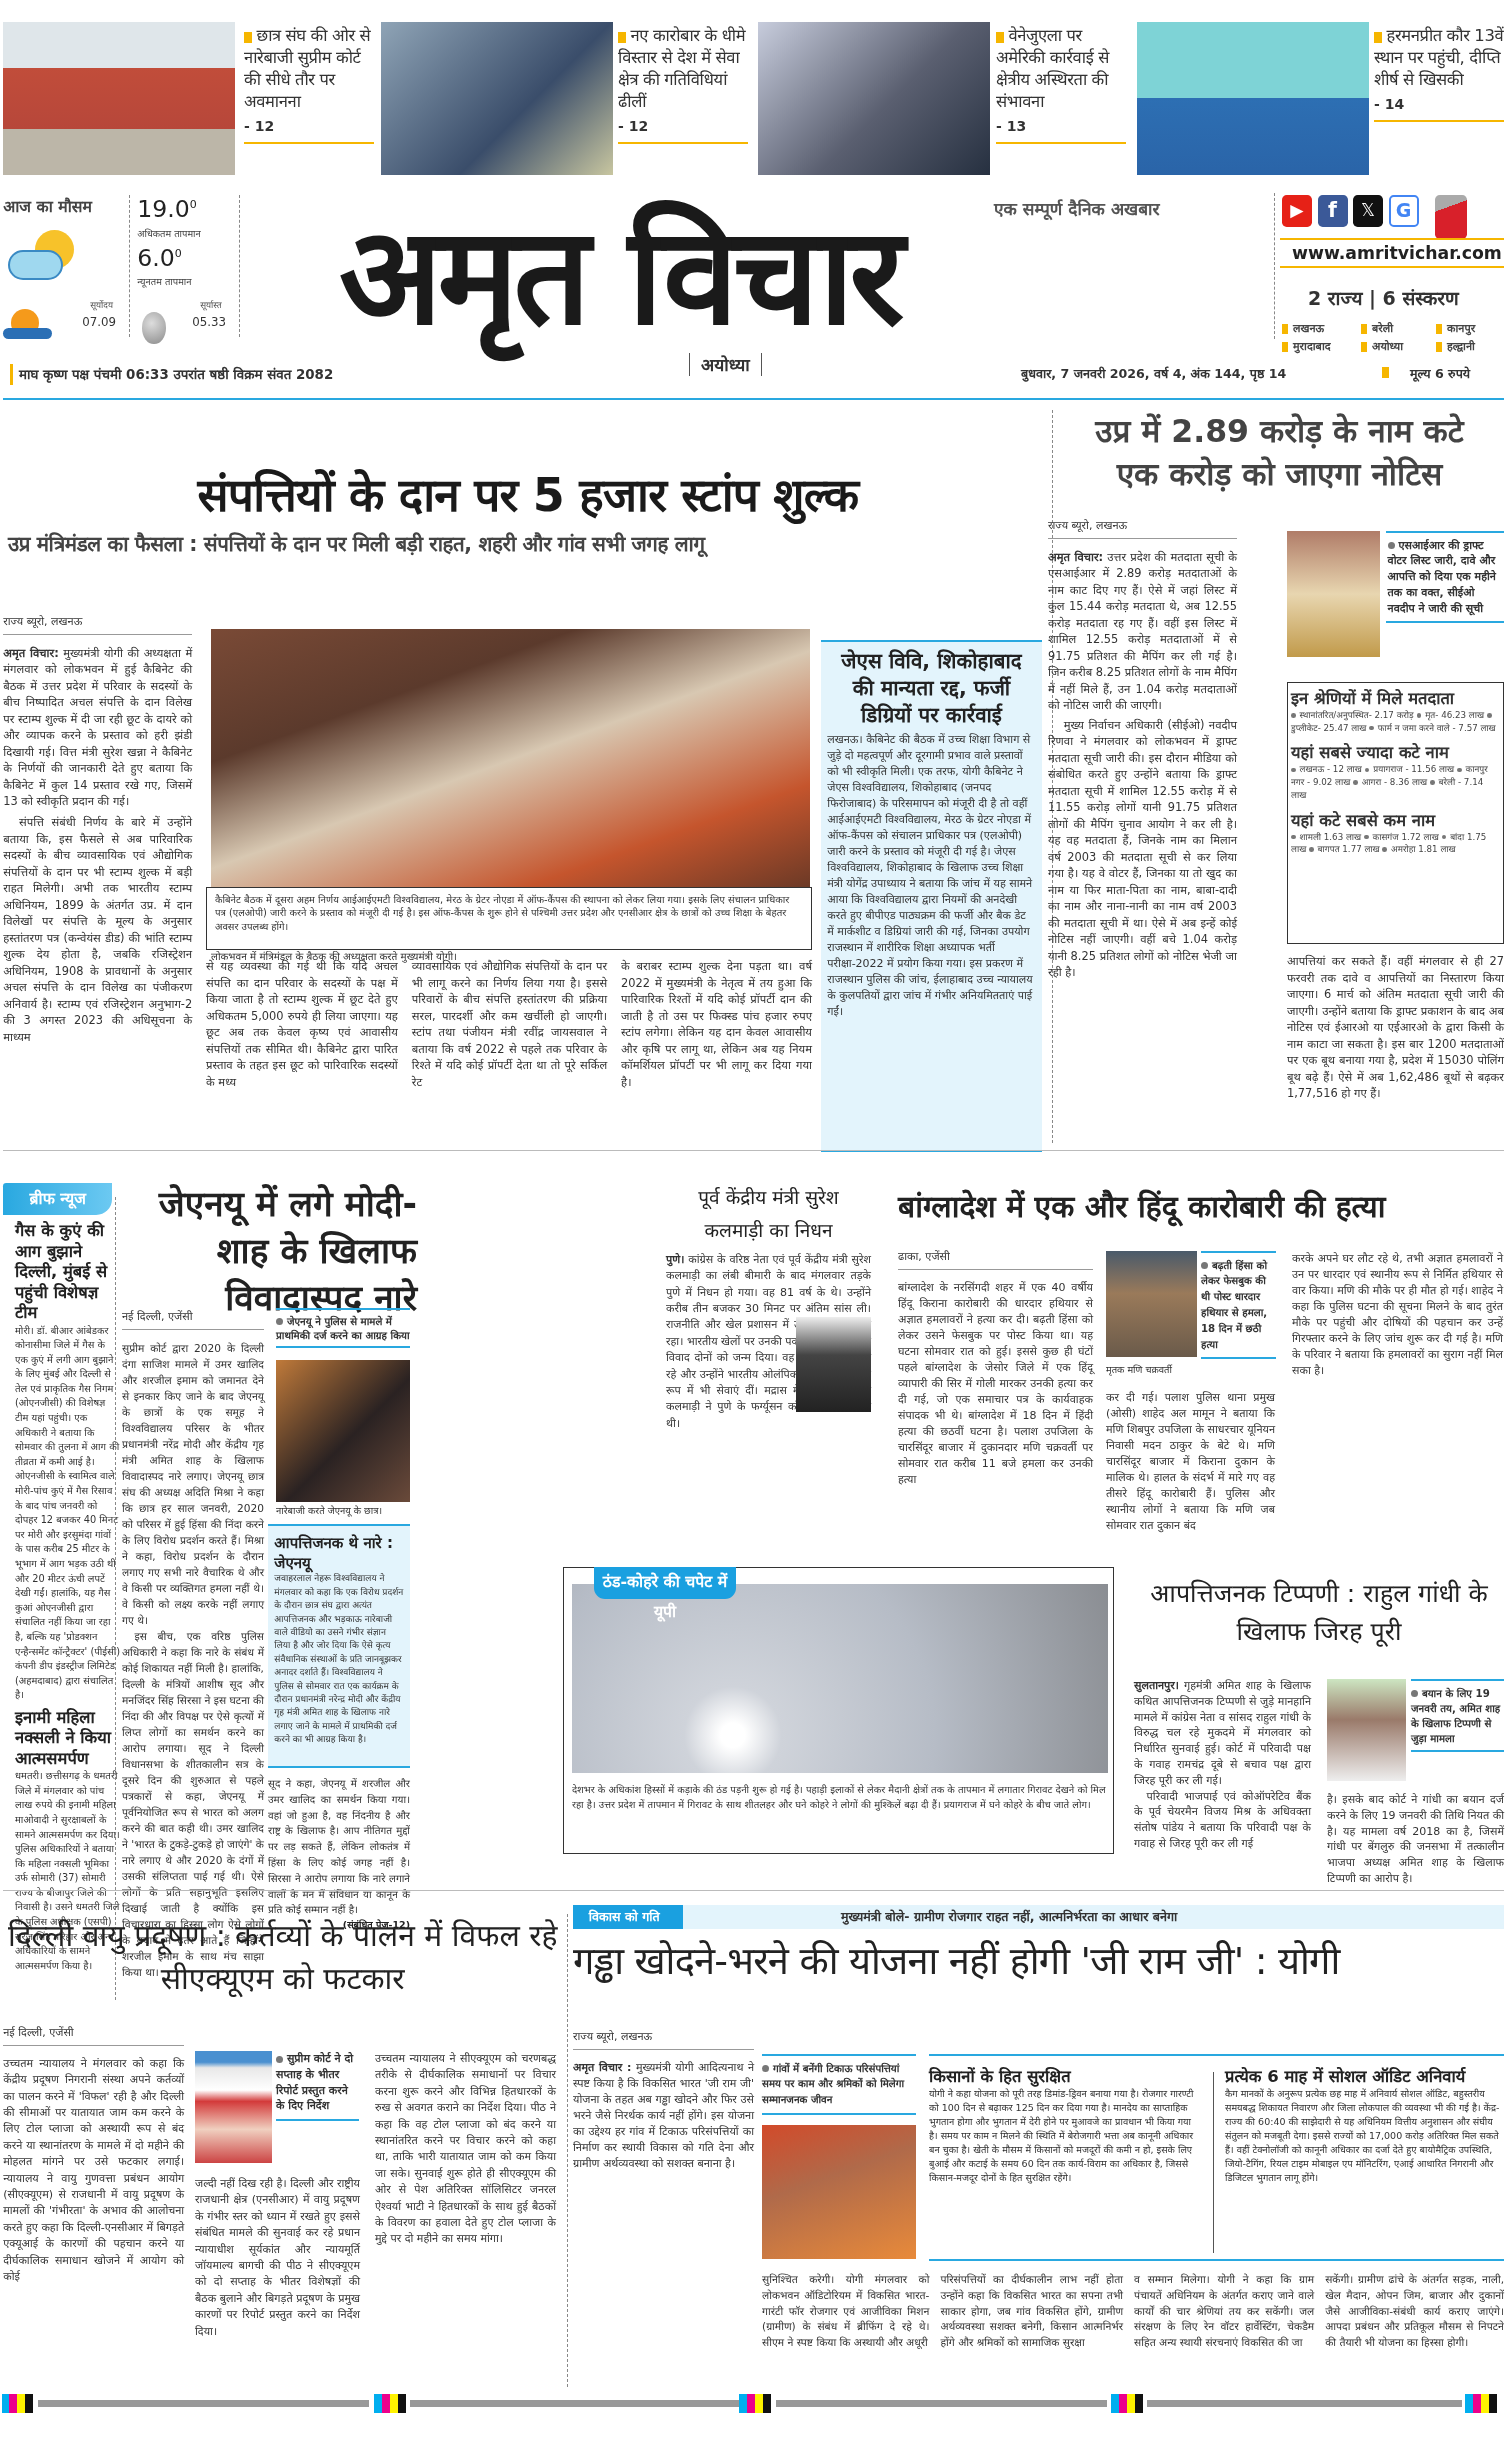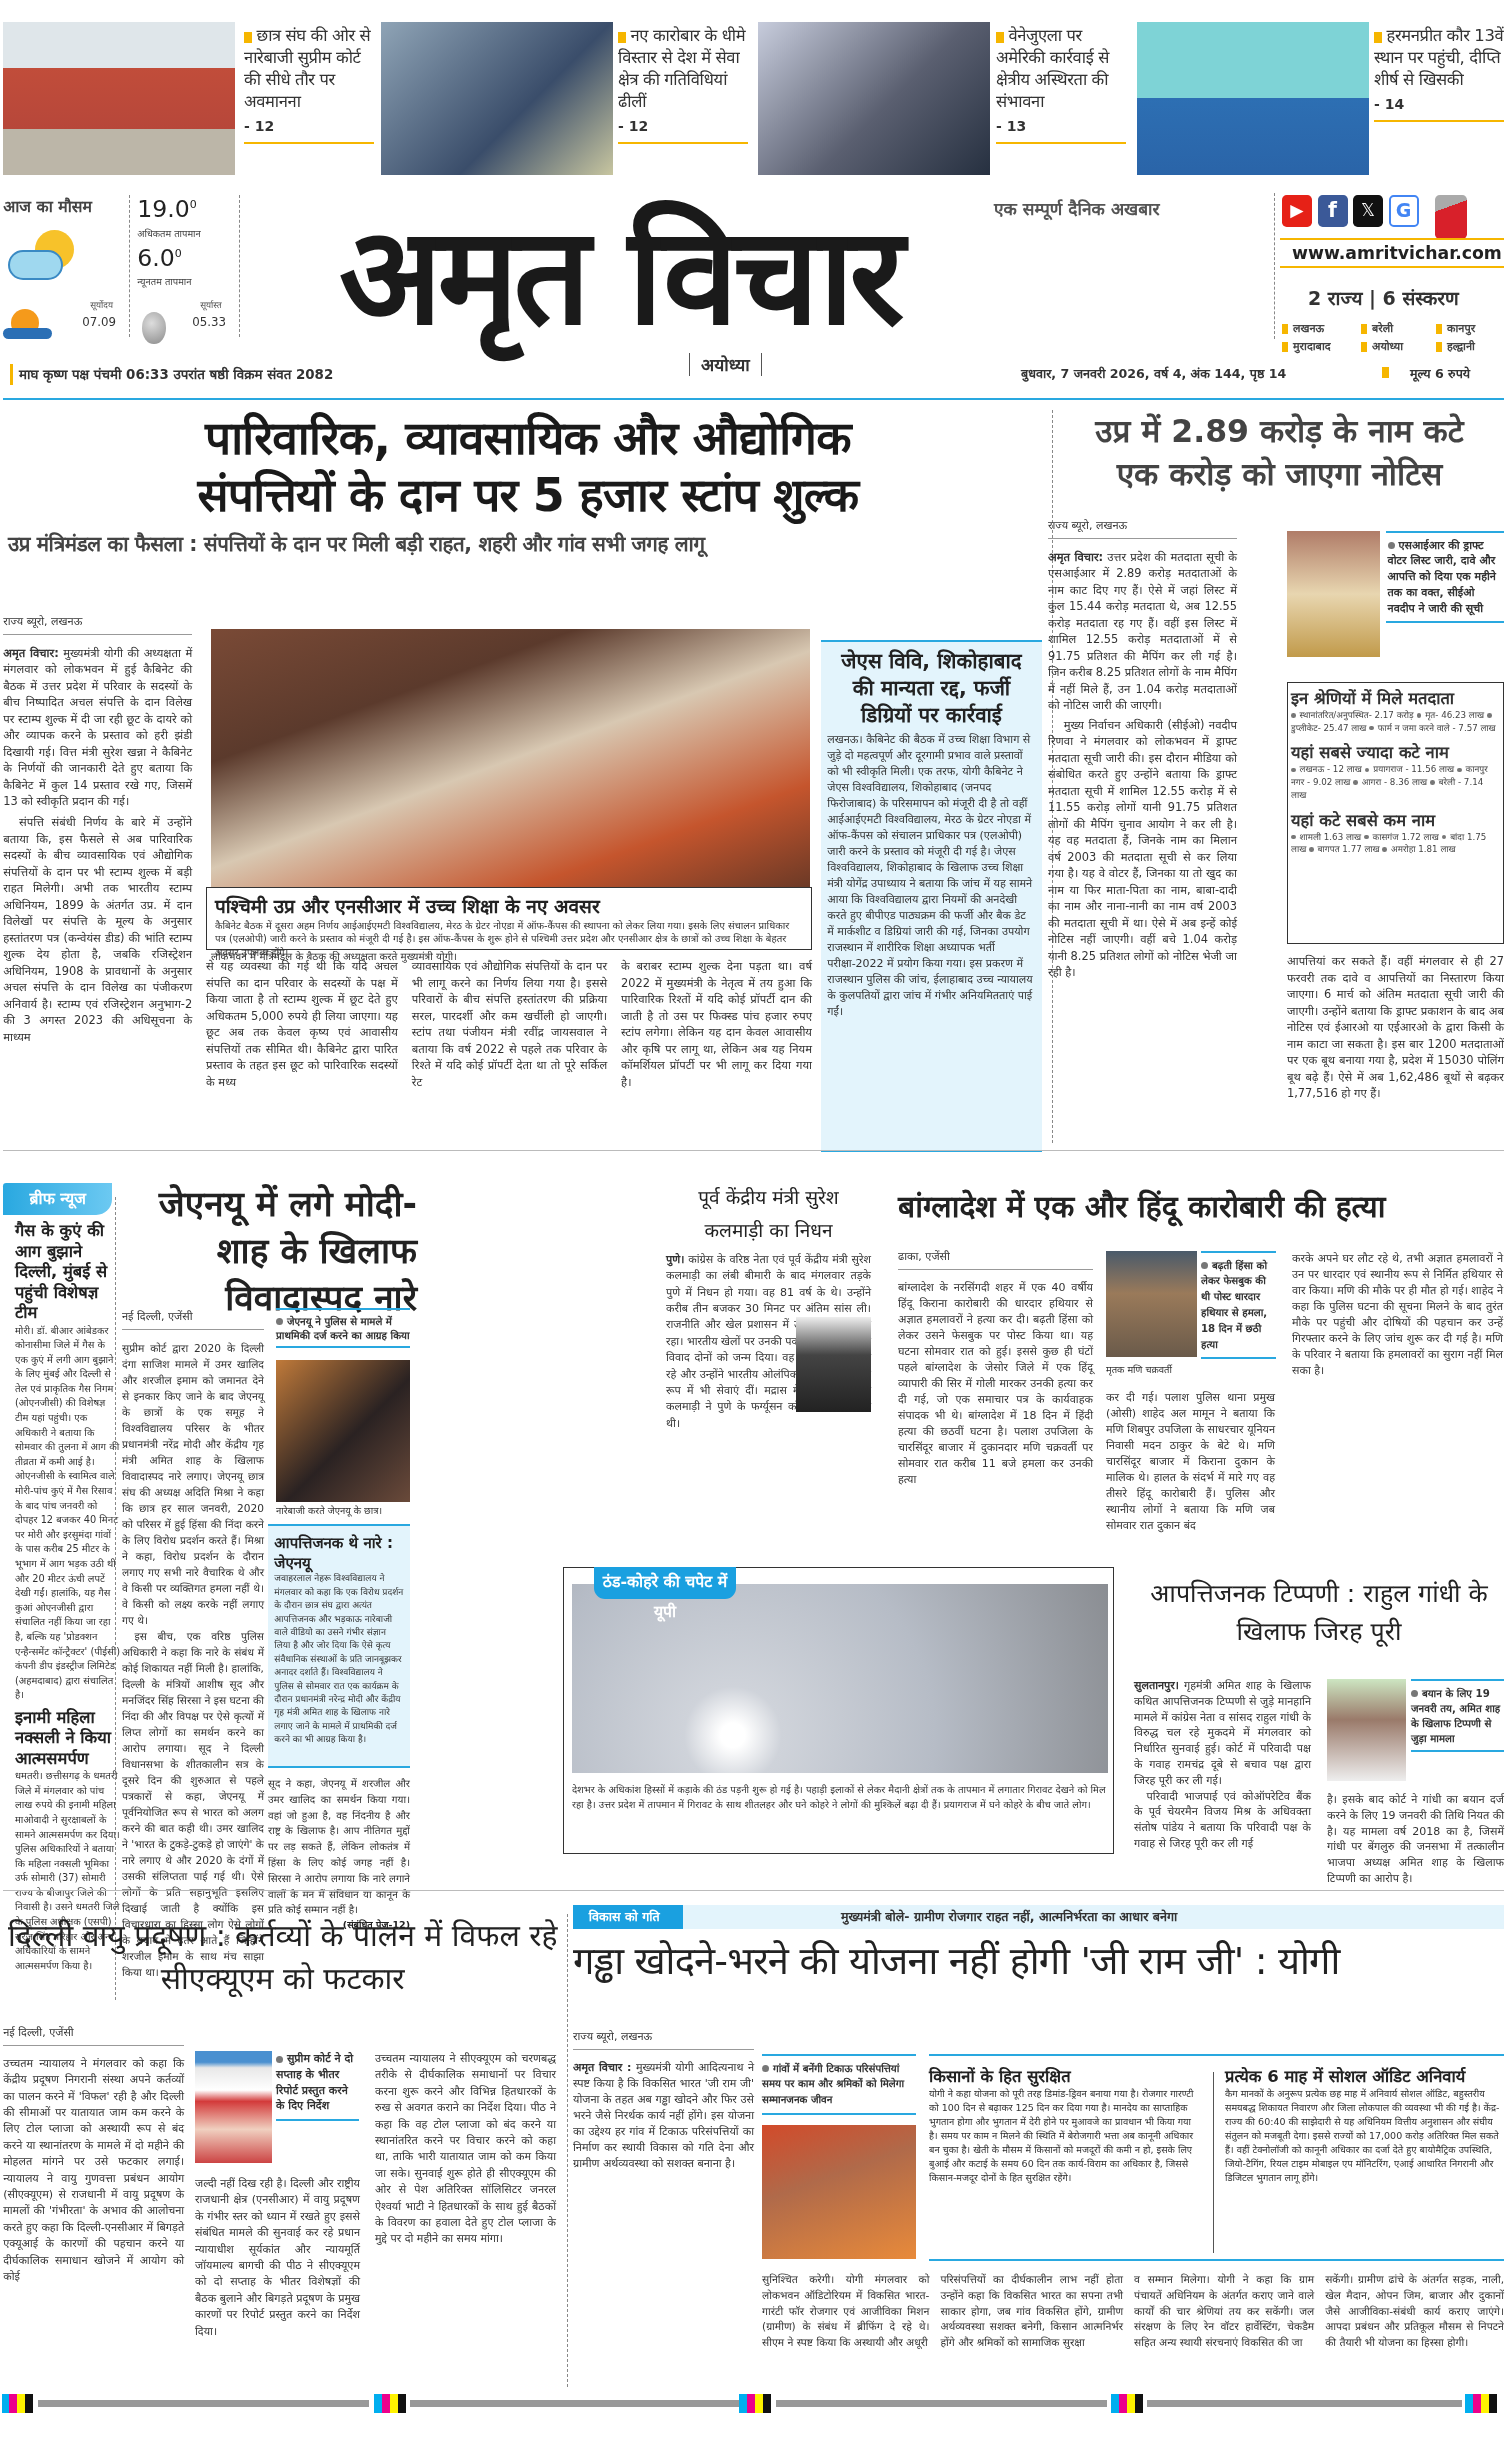--- a/index.html
+++ b/index.html
@@ -98,38 +98,37 @@
 <div class="abs" style="left:1282px;top:320px;width:224px;display:grid;grid-template-columns:79px 75px 71px;row-gap:3px;font-size:11px;font-weight:bold;color:#444">
   <div><span class="yb" style="width:6.3px;height:9.5px"></span><span>लखनऊ</span></div>
   <div><span class="yb" style="width:6.3px;height:9.5px"></span><span>बरेली</span></div>
   <div><span class="yb" style="width:6.3px;height:9.5px"></span><span>कानपुर</span></div>
   <div><span class="yb" style="width:6.3px;height:9.5px"></span><span>मुरादाबाद</span></div>
   <div><span class="yb" style="width:6.3px;height:9.5px"></span><span>अयोध्या</span></div>
   <div><span class="yb" style="width:6.3px;height:9.5px"></span><span>हल्द्वानी</span></div>
 </div>
 
 <div class="abs" style="left:7.9px;top:410px;width:1040px">
-  <h1 style="font-size:46px;line-height:57px;text-align:center;color:#1a1a1a;letter-spacing:-0.8px"><span>पारिवारिक, व्यावसायिक और औद्योगिक</span><br><span>संपत्तियों के दान पर 5 हजार स्टांप शुल्क</span></h1>
+  <h1 style="font-size:46px;line-height:57px;text-align:center;color:#1a1a1a;letter-spacing:-0.8px"><br><span>संपत्तियों के दान पर 5 हजार स्टांप शुल्क</span></h1>
   <h2 style="font-size:20.5px;line-height:28px;color:#444;margin-top:6.3px;letter-spacing:-0.4px">उप्र मंत्रिमंडल का फैसला : संपत्तियों के दान पर मिली बड़ी राहत, शहरी और गांव सभी जगह लागू</h2>
 </div>
 <div class="abs" style="left:3.2px;top:613px;width:189px">
   <div class="dateline">राज्य ब्यूरो, लखनऊ</div>
   <p class="body-text"><span class="lead">अमृत विचार:</span> <span>मुख्यमंत्री योगी की अध्यक्षता में मंगलवार को लोकभवन में हुई कैबिनेट की बैठक में उत्तर प्रदेश में परिवार के सदस्यों के बीच निष्पादित अचल संपत्ति के दान विलेख पर स्टाम्प शुल्क में दी जा रही छूट के दायरे को और व्यापक करने के प्रस्ताव को हरी झंडी दिखायी गई। वित्त मंत्री सुरेश खन्ना ने कैबिनेट के निर्णयों की जानकारी देते हुए बताया कि कैबिनेट में कुल 14 प्रस्ताव रखे गए, जिसमें 13 को स्वीकृति प्रदान की गई।</span></p>
   <p class="body-text" style="margin-top:4.7px;text-indent:15.8px">संपत्ति संबंधी निर्णय के बारे में उन्होंने बताया कि, इस फैसले से अब पारिवारिक सदस्यों के बीच व्यावसायिक एवं औद्योगिक संपत्तियों के दान पर भी स्टाम्प शुल्क में बड़ी राहत मिलेगी। अभी तक भारतीय स्टाम्प अधिनियम, 1899 के अंतर्गत उप्र. में दान विलेखों पर संपत्ति के मूल्य के अनुसार हस्तांतरण पत्र (कन्वेयंस डीड) की भांति स्टाम्प शुल्क देय होता है, जबकि रजिस्ट्रेशन अधिनियम, 1908 के प्रावधानों के अनुसार अचल संपत्ति के दान विलेख का पंजीकरण अनिवार्य है। स्टाम्प एवं रजिस्ट्रेशन अनुभाग-2 की 3 अगस्त 2023 की अधिसूचना के माध्यम</p>
 </div>
 <div class="abs photo" style="left:211px;top:629px;width:599px;height:315px;background:linear-gradient(160deg,#7a4a36 0%,#5b3a2c 25%,#d8c8b2 45%,#c5552d 70%,#3a2a22)"></div>
 <div class="abs" style="left:211px;top:949px;font-size:10.2px;color:#333">लोकभवन में मंत्रिमंडल के बैठक की अध्यक्षता करते मुख्यमंत्री योगी।</div>
 
 <div class="abs" style="left:821px;top:640px;width:221px;height:512px;background:#e3f4fc;border-top:2.4px solid #29a8e0;border-bottom:2.4px solid #29a8e0;padding:6.3px">
   <h3 style="font-size:20.5px;line-height:27px;text-align:center;color:#222">जेएस विवि, शिकोहाबाद की मान्यता रद्द, फर्जी डिग्रियों पर कार्रवाई</h3>
   <p class="small-text" style="margin-top:3.2px;font-size:11px;line-height:16px">लखनऊ। कैबिनेट की बैठक में उच्च शिक्षा विभाग से जुड़े दो महत्वपूर्ण और दूरगामी प्रभाव वाले प्रस्तावों को भी स्वीकृति मिली। एक तरफ, योगी कैबिनेट ने जेएस विश्वविद्यालय, शिकोहाबाद (जनपद फिरोजाबाद) के परिसमापन को मंजूरी दी है तो वहीं आईआईएमटी विश्वविद्यालय, मेरठ के ग्रेटर नोएडा में ऑफ-कैंपस को संचालन प्राधिकार पत्र (एलओपी) जारी करने के प्रस्ताव को मंजूरी दी गई है। जेएस विश्वविद्यालय, शिकोहाबाद के खिलाफ उच्च शिक्षा मंत्री योगेंद्र उपाध्याय ने बताया कि जांच में यह सामने आया कि विश्वविद्यालय द्वारा नियमों की अनदेखी करते हुए बीपीएड पाठ्यक्रम की फर्जी और बैक डेट में मार्कशीट व डिग्रियां जारी की गई, जिनका उपयोग राजस्थान में शारीरिक शिक्षा अध्यापक भर्ती परीक्षा-2022 में प्रयोग किया गया। इस प्रकरण में राजस्थान पुलिस की जांच, ईलाहाबाद उच्च न्यायालय के कुलपतियों द्वारा जांच में गंभीर अनियमितताएं पाई गईं।</p>
 </div>
 
 <div class="abs" style="left:206px;top:887px;width:606px;height:63px;border:0.8px solid #333;background:#fff;padding:4.7px 7.9px">
-  <h3 style="font-size:19px;color:#222">पश्चिमी उप्र और एनसीआर में उच्च शिक्षा के नए अवसर</h3>
   <p class="small-text" style="font-size:9.8px;line-height:13.4px">कैबिनेट बैठक में दूसरा अहम निर्णय आईआईएमटी विश्वविद्यालय, मेरठ के ग्रेटर नोएडा में ऑफ-कैंपस की स्थापना को लेकर लिया गया। इसके लिए संचालन प्राधिकार पत्र (एलओपी) जारी करने के प्रस्ताव को मंजूरी दी गई है। इस ऑफ-कैंपस के शुरू होने से पश्चिमी उत्तर प्रदेश और एनसीआर क्षेत्र के छात्रों को उच्च शिक्षा के बेहतर अवसर उपलब्ध होंगे।</p>
 </div>
 
 <div class="abs" style="left:206px;top:958px;width:606px">
   <div class="cols">
     <p class="body-text">से यह व्यवस्था की गई थी कि यदि अचल संपत्ति का दान परिवार के सदस्यों के पक्ष में किया जाता है तो स्टाम्प शुल्क में छूट देते हुए अधिकतम 5,000 रुपये ही लिया जाएगा। यह छूट अब तक केवल कृष्य एवं आवासीय संपत्तियों तक सीमित थी। कैबिनेट द्वारा पारित प्रस्ताव के तहत इस छूट को पारिवारिक सदस्यों के मध्य</p>
     <p class="body-text">व्यावसायिक एवं औद्योगिक संपत्तियों के दान पर भी लागू करने का निर्णय लिया गया है। इससे परिवारों के बीच संपत्ति हस्तांतरण की प्रक्रिया सरल, पारदर्शी और कम खर्चीली हो जाएगी। स्टांप तथा पंजीयन मंत्री रवींद्र जायसवाल ने बताया कि वर्ष 2022 से पहले तक परिवार के रिश्ते में यदि कोई प्रॉपर्टी देता था तो पूरे सर्किल रेट</p>
     <p class="body-text">के बराबर स्टाम्प शुल्क देना पड़ता था। वर्ष 2022 में मुख्यमंत्री के नेतृत्व में तय हुआ कि पारिवारिक रिश्तों में यदि कोई प्रॉपर्टी दान की जाती है तो उस पर फिक्स्ड पांच हजार रुपए स्टांप लगेगा। लेकिन यह दान केवल आवासीय और कृषि पर लागू था, लेकिन अब यह नियम कॉमर्शियल प्रॉपर्टी पर भी लागू कर दिया गया है।</p>
   </div>
 </div>

